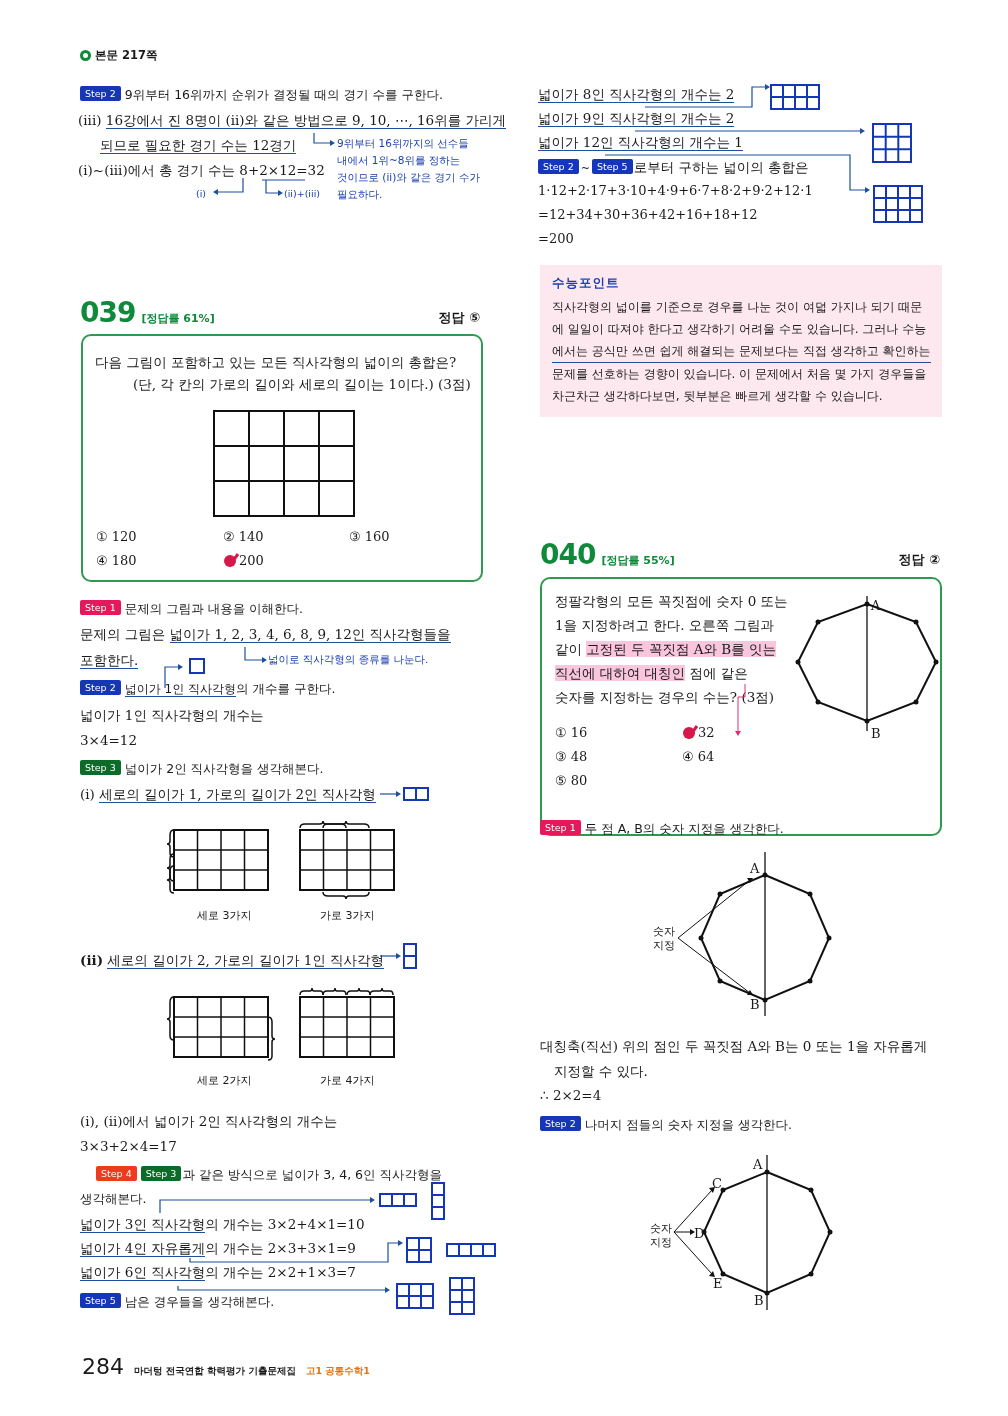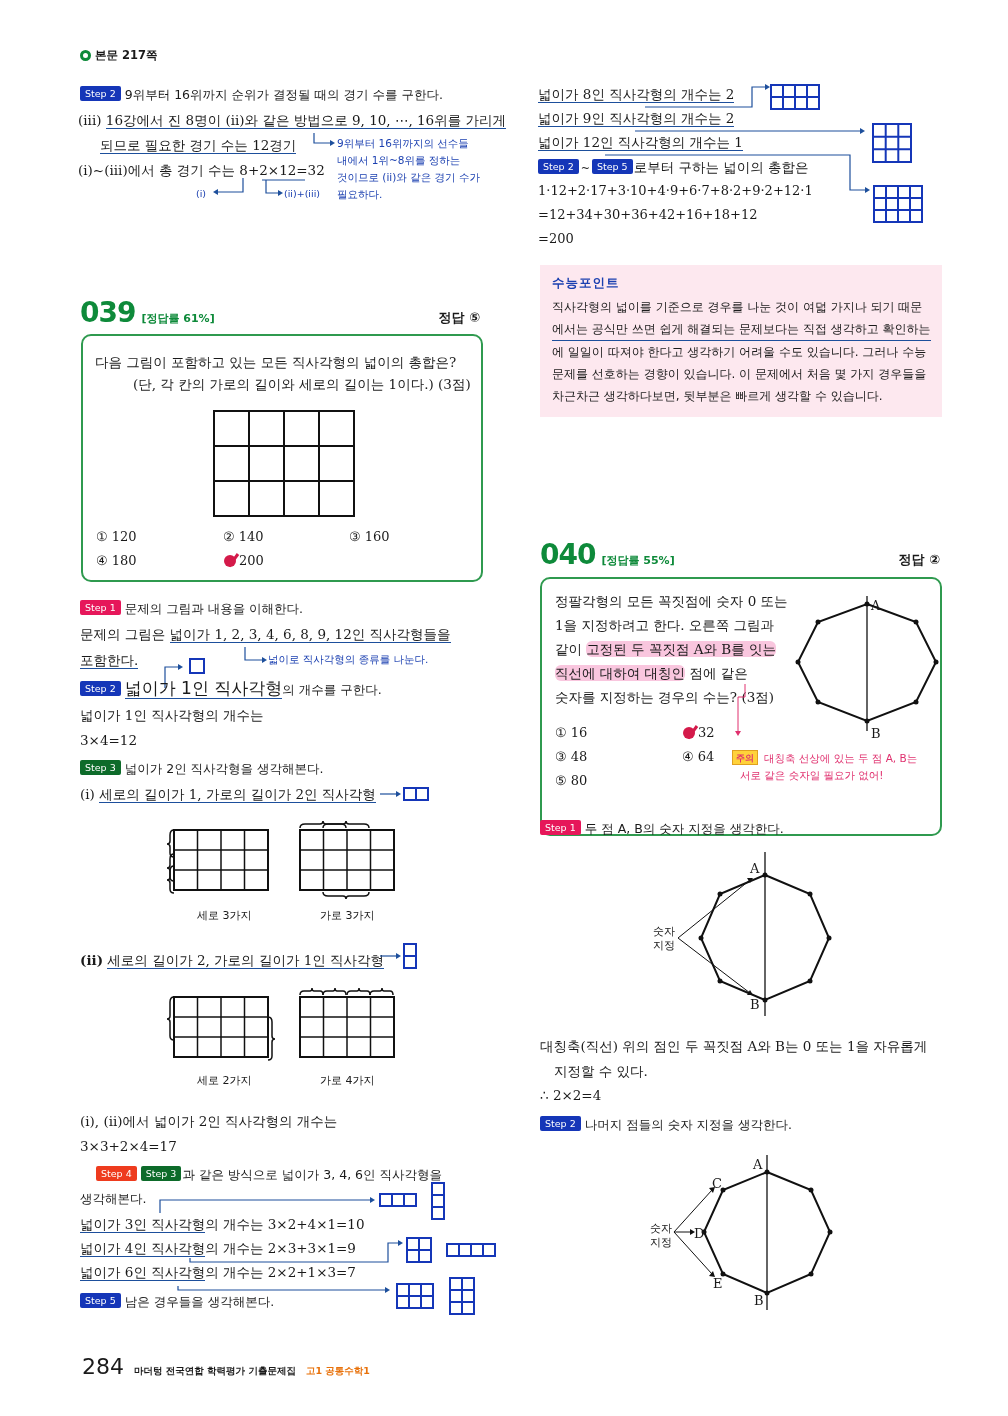--- a/index.html
+++ b/index.html
@@ -15,21 +15,21 @@
   .b-blue { background: #1536b8; }
   .b-pink { background: #e6175a; }
   .b-green { background: #0d6b2a; }
   .b-red { background: #ee3b1e; }
   .ul { border-bottom: 1.5px solid #1d4f9c; }
   .note { color: #1a3fb0; font-family: "DejaVu Sans", sans-serif; font-size: 10.5px; line-height: 17px; }
   .qnum { font-family: "DejaVu Sans", sans-serif; font-weight: bold; color: #0e8a3a; font-size: 28px; letter-spacing: -1px; }
   .rate { font-family: "DejaVu Sans", sans-serif; font-weight: bold; color: #0e8a3a; font-size: 11px; }
   .answer { font-family: "DejaVu Sans", sans-serif; font-weight: bold; font-size: 13px; }
   .qbox { border: 2px solid #2f9a4f; border-radius: 10px; }
-  .hl { background: #f9c6de; border-radius: 6px; }
+  .hl { background: #f9c6de; }
   .caption { font-family: "DejaVu Sans", sans-serif; font-size: 11px; }
   .pointbox { background: #fde8ef; }
   .point-title { color: #1a3fb0; font-family: "DejaVu Sans", sans-serif; font-weight: bold; font-size: 12.5px; letter-spacing: 1px; }
   .point-body { font-family: "DejaVu Sans", sans-serif; font-size: 12px; line-height: 22px; white-space: nowrap; }
   .pul { border-bottom: 1.5px solid #1d4f9c; }
   .foot-num { font-family: "DejaVu Sans", sans-serif; font-size: 22px; }
   .foot-txt { font-family: "DejaVu Sans", sans-serif; font-size: 9.5px; font-weight: bold; }
   .foot-sub { font-family: "DejaVu Sans", sans-serif; font-size: 9.5px; font-weight: bold; color: #e8720c; }
   svg { overflow: visible; }
 </style>
@@ -112,22 +112,22 @@
       <line x1="898" y1="186" x2="898" y2="222"></line>
       <line x1="910" y1="186" x2="910" y2="222"></line>
     <line x1="874" y1="198" x2="922" y2="198"></line>
       <line x1="874" y1="210" x2="922" y2="210"></line>
   </g>
 </svg>
 
 <div class="abs pointbox" style="left:540px;top:265px;width:402px;height:152px;padding:10px 12px;">
   <div class="point-title" style="margin-bottom:4px;">수능포인트</div>
   <div class="point-body">직사각형의 넓이를 기준으로 경우를 나눈 것이 여덟 가지나 되기 때문</div>
+  <div class="point-body"><span>에 일일이 따져야 한다고 생각하기 어려울 수도 있습니다. 그러나 수능</span></div>
   <div class="point-body pul" style="display:inline-block;">에서는 공식만 쓰면 쉽게 해결되는 문제보다는 직접 생각하고 확인하는</div>
-  <div class="point-body"><span>에 일일이 따져야 한다고 생각하기 어려울 수도 있습니다. 그러나 수능</span></div>
   <div class="point-body">문제를 선호하는 경향이 있습니다. 이 문제에서 처음 몇 가지 경우들을</div>
   <div class="point-body">차근차근 생각하다보면, 뒷부분은 빠르게 생각할 수 있습니다.</div>
 </div>
 
 <div class="abs" style="left:80px;top:296px;width:400px;display:flex;align-items:baseline;">
   <span class="qnum">039</span>
   <span class="rate" style="margin-left:6px;">[정답률 61%]</span>
   <span class="answer" style="margin-left:auto;">정답 ⑤</span>
 </div>
 <div class="abs qbox" style="left:81px;top:334px;width:402px;height:248px;">
@@ -168,21 +168,21 @@
 <svg class="abs" style="left:0;top:0;" width="500" height="700">
   <g stroke="#1d4f9c" stroke-width="1.2" fill="none">
     <polyline points="245,647 245,660 262,660"></polyline>
     <polyline points="165,688 165,667 178,667"></polyline>
     <rect x="190" y="659" width="14" height="14" stroke-width="2" stroke="#1536b8"></rect>
   </g>
   <polygon points="262,657 267,660 262,663" fill="#1d4f9c"></polygon>
   <polygon points="178,664 183,667 178,670" fill="#1d4f9c"></polygon>
 </svg>
 <div class="abs t" style="left:80px;top:676px;">
-  <span class="badge b-blue">Step 2</span><span class="sans pul" style="font-size:17px;">넓이가 1인 직사각형</span><span class="sans" style="font-size:12.5px;">의 개수를 구한다.</span>
+  <span class="badge b-blue">Step 2</span><span class="sans pul" style="font-size:12px;">넓이가 1인 직사각형</span><span class="sans" style="font-size:12.5px;">의 개수를 구한다.</span>
 </div>
 <div class="abs t" style="left:80px;top:703px;">넓이가 1인 직사각형의 개수는</div>
 <div class="abs t" style="left:80px;top:728px;">3×4=12</div>
 <div class="abs t" style="left:80px;top:756px;">
   <span class="badge b-green">Step 3</span><span class="sans" style="font-size:12.5px;">넓이가 2인 직사각형을 생각해본다.</span>
 </div>
 <div class="abs t" style="left:80px;top:782px;">
   <span>(i)</span>
   <span class="ul">세로의 길이가 1, 가로의 길이가 2인 직사각형</span>
 </div>
@@ -257,21 +257,21 @@
 <div class="abs caption" style="left:320px;top:1073px;">가로 4가지</div>
 
 <div class="abs t" style="left:80px;top:1109px;">(i), (ii)에서 넓이가 2인 직사각형의 개수는</div>
 <div class="abs t" style="left:80px;top:1134px;">3×3+2×4=17</div>
 
 <div class="abs t" style="left:96px;top:1162px;">
   <span class="badge b-red">Step 4</span><span class="badge b-green" style="margin-right:1px;">Step 3</span><span class="sans" style="font-size:12.5px;">과 같은 방식으로 넓이가 3, 4, 6인 직사각형을</span>
 </div>
 <div class="abs t sans" style="left:80px;top:1187px;font-size:12.5px;">생각해본다.</div>
 <div class="abs t" style="left:80px;top:1212px;"><span class="ul">넓이가 3인 직사각형</span><span>의 개수는 3×2+4×1=10</span></div>
-<div class="abs t" style="left:80px;top:1236px;"><span class="ul">넓이가 4인 직사각형</span><span>의 개수는 2×3+3×1=9</span></div>
+<div class="abs t" style="left:80px;top:1236px;"><span class="ul">넓이가 4인 자유롭게</span><span>의 개수는 2×3+3×1=9</span></div>
 <div class="abs t" style="left:80px;top:1260px;"><span class="ul">넓이가 6인 직사각형</span><span>의 개수는 2×2+1×3=7</span></div>
 <div class="abs t" style="left:80px;top:1289px;">
   <span class="badge b-blue">Step 5</span><span class="sans" style="font-size:12.5px;">남은 경우들을 생각해본다.</span>
 </div>
 <svg class="abs" style="left:0;top:0;" width="520" height="1330">
   <g stroke="#1d4f9c" stroke-width="1.2" fill="none">
     <polyline points="160,1213 160,1200 370,1200"></polyline>
     <polyline points="190,1258 190,1262 388,1262 388,1243 398,1243"></polyline>
     <polyline points="178,1286 178,1290 385,1290"></polyline>
   </g>
@@ -336,27 +336,20 @@
     </svg><span>32</span>
   </div>
   <div class="abs ts" style="left:13px;top:166px;">③ 48</div>
   <div class="abs ts" style="left:140px;top:166px;">④ 64</div>
   <div class="abs ts" style="left:13px;top:190px;">⑤ 80</div>
 
   <svg class="abs" style="left:0;top:0;" width="402" height="225">
     <polyline points="203,105 203,118 196,118 196,152" fill="none" stroke="#e0306e" stroke-width="1"></polyline>
     <polygon points="193,152 196,157 199,152" fill="#e0306e"></polygon>
   </svg>
-  <div class="abs" style="left:190px;top:171px;display:flex;gap:6px;">
-    <span class="sans" style="background:#ffd23a;color:#e0306e;font-size:9px;font-weight:bold;padding:1px 3px;height:15px;line-height:13px;border:1px solid #e0a020;">주의</span>
-    <div class="sans" style="color:#e0306e;font-size:10.5px;line-height:17px;">
-      <div>대칭축 선상에 있는 두 점 A, B는</div>
-      <div style="margin-left:-24px;padding-left:0;">서로 같은 숫자일 필요가 없어!</div>
-    </div>
-  </div>
 
   <svg class="abs" style="left:250px;top:15px;" width="150" height="155">
     <g stroke="#111" stroke-width="2" fill="none">
       <polygon points="75,10 124,28 144,68 124,108 75,127 26,108 6,68 26,28"></polygon>
       <line x1="75" y1="2" x2="75" y2="137" stroke-width="1.3"></line>
     </g>
     <g fill="#111">
       <circle cx="75" cy="10" r="2.5"></circle>
         <circle cx="124" cy="28" r="2.5"></circle>
         <circle cx="144" cy="68" r="2.5"></circle>

